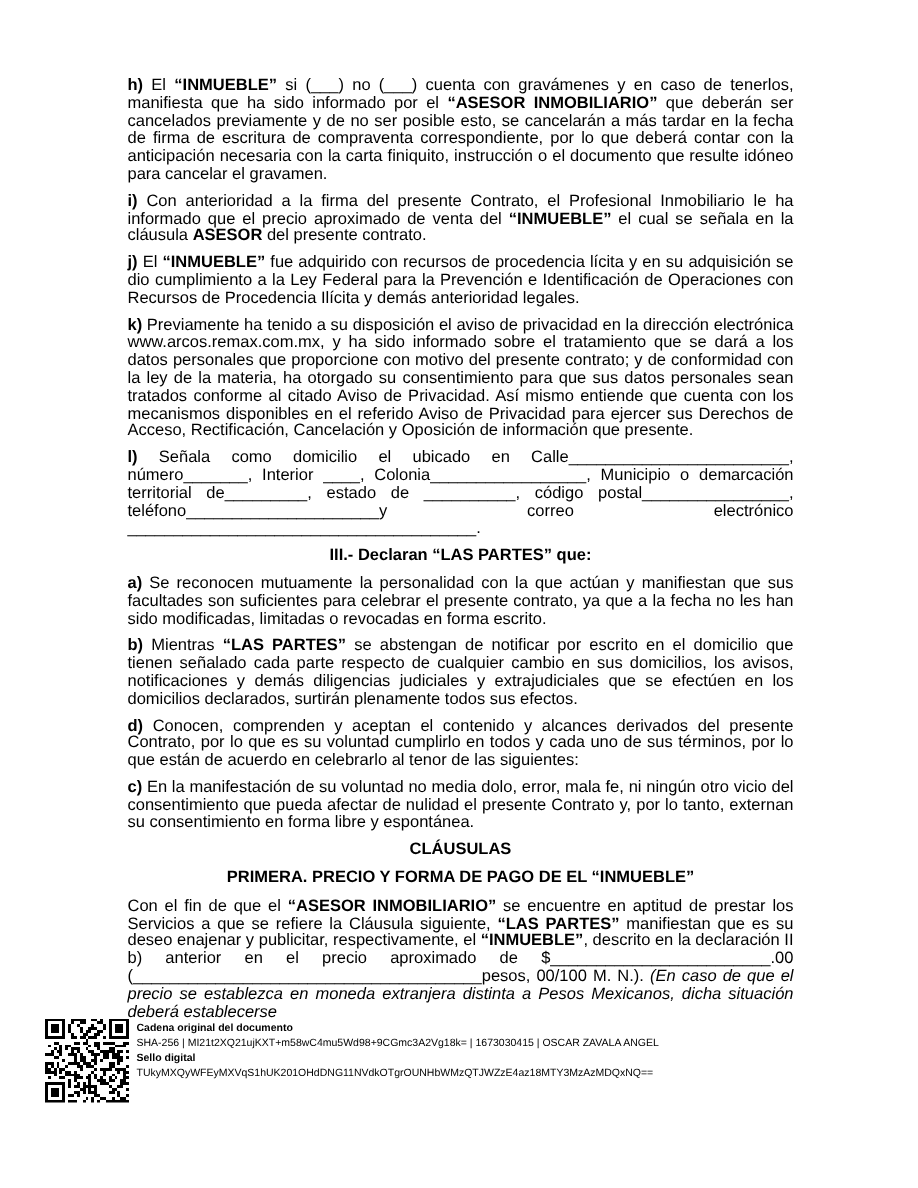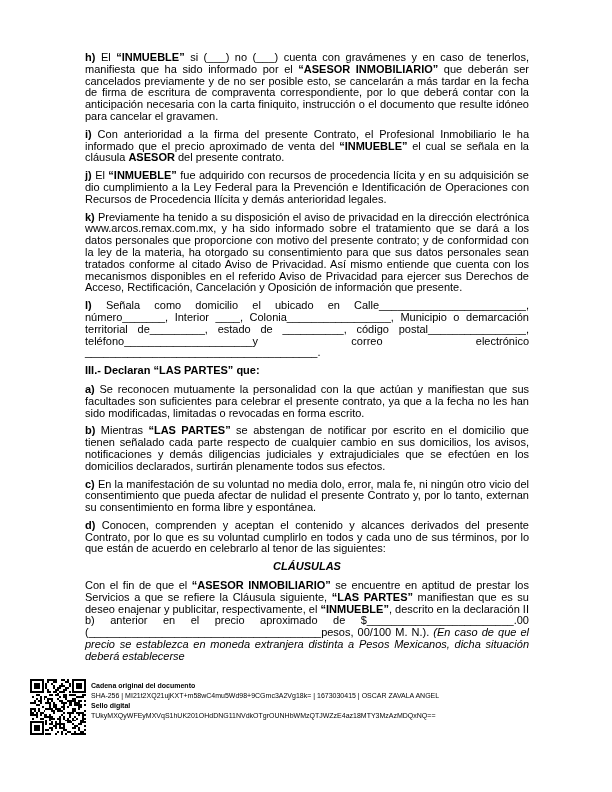--- a/index.html
+++ b/index.html
@@ -26,24 +26,23 @@
   }
   .para {
     text-align: justify;
     margin: 0 0 6px 0;
     word-break: normal;
   }
   .para.center {
     text-align: center;
     margin-top: 2px;
     margin-bottom: 7px;
-    font-style: italic;
   }
   .para.heading {
-    text-align: left;
+    text-align: center;
     margin-bottom: 7px;
   }
   .b { font-weight: bold; }
   .i { font-style: italic; }
   .footer {
     position: absolute;
     left: 30px;
     top: 679px;
     display: flex;
     align-items: flex-start;
@@ -69,23 +68,24 @@
 
   <div class="content" id="doc-body">
       <div class="para"><span class="b">h)</span><span> El </span><span class="b">“INMUEBLE”</span><span> si (___) no (___) cuenta con gravámenes y en caso de tenerlos, manifiesta que ha sido informado por el </span><span class="b">“ASESOR INMOBILIARIO”</span><span> que deberán ser cancelados previamente y de no ser posible esto, se cancelarán a más tardar en la fecha de firma de escritura de compraventa correspondiente, por lo que deberá contar con la anticipación necesaria con la carta finiquito, instrucción o el documento que resulte idóneo para cancelar el gravamen.</span></div>
       <div class="para"><span class="b">i)</span><span> Con anterioridad a la firma del presente Contrato, el Profesional Inmobiliario le ha informado que el precio aproximado de venta del </span><span class="b">“INMUEBLE”</span><span> el cual se señala en la cláusula </span><span class="b">ASESOR</span><span> del presente contrato.</span></div>
       <div class="para"><span class="b">j)</span><span> El </span><span class="b">“INMUEBLE”</span><span> fue adquirido con recursos de procedencia lícita y en su adquisición se dio cumplimiento a la Ley Federal para la Prevención e Identificación de Operaciones con Recursos de Procedencia Ilícita y demás anterioridad legales.</span></div>
       <div class="para"><span class="b">k)</span><span> Previamente ha tenido a su disposición el aviso de privacidad en la dirección electrónica www.arcos.remax.com.mx, y ha sido informado sobre el tratamiento que se dará a los datos personales que proporcione con motivo del presente contrato; y de conformidad con la ley de la materia, ha otorgado su consentimiento para que sus datos personales sean tratados conforme al citado Aviso de Privacidad. Así mismo entiende que cuenta con los mecanismos disponibles en el referido Aviso de Privacidad para ejercer sus Derechos de Acceso, Rectificación, Cancelación y Oposición de información que presente.</span></div>
       <div class="para"><span class="b">l)</span><span> Señala como domicilio el ubicado en Calle________________________, número_______, Interior ____, Colonia_________________, Municipio o demarcación territorial de_________, estado de __________, código postal________________, teléfono_____________________y correo electrónico ______________________________________.</span></div>
       <div class="para heading"><span class="b">III.- Declaran “LAS PARTES” que:</span></div>
       <div class="para"><span class="b">a)</span><span> Se reconocen mutuamente la personalidad con la que actúan y manifiestan que sus facultades son suficientes para celebrar el presente contrato, ya que a la fecha no les han sido modificadas, limitadas o revocadas en forma escrito.</span></div>
       <div class="para"><span class="b">b)</span><span> Mientras </span><span class="b">“LAS PARTES”</span><span> se abstengan de notificar por escrito en el domicilio que tienen señalado cada parte respecto de cualquier cambio en sus domicilios, los avisos, notificaciones y demás diligencias judiciales y extrajudiciales que se efectúen en los domicilios declarados, surtirán plenamente todos sus efectos.</span></div>
+      <div class="para"><span class="b">d)</span><span> Conocen, comprenden y aceptan el contenido y alcances derivados del presente Contrato, por lo que es su voluntad cumplirlo en todos y cada uno de sus términos, por lo que están de acuerdo en celebrarlo al tenor de las siguientes:</span></div>
       <div class="para"><span class="b">c)</span><span> En la manifestación de su voluntad no media dolo, error, mala fe, ni ningún otro vicio del consentimiento que pueda afectar de nulidad el presente Contrato y, por lo tanto, externan su consentimiento en forma libre y espontánea.</span></div>
-      <div class="para"><span class="b">d)</span><span> Conocen, comprenden y aceptan el contenido y alcances derivados del presente Contrato, por lo que es su voluntad cumplirlo en todos y cada uno de sus términos, por lo que están de acuerdo en celebrarlo al tenor de las siguientes:</span></div>
       <div class="para center"><span class="b">CLÁUSULAS</span></div>
+      <div class="para heading"><span class="b">PRIMERA. PRECIO Y FORMA DE PAGO DE EL “INMUEBLE”</span></div>
       <div class="para"><span>Con el fin de que el </span><span class="b">“ASESOR INMOBILIARIO”</span><span> se encuentre en aptitud de prestar los Servicios a que se refiere la Cláusula siguiente, </span><span class="b">“LAS PARTES”</span><span> manifiestan que es su deseo enajenar y publicitar, respectivamente, el </span><span class="b">“INMUEBLE”</span><span>, descrito en la declaración II b) anterior en el precio aproximado de $________________________.00 (______________________________________pesos, 00/100 M. N.). </span><span class="i">(En caso de que el precio se establezca en moneda extranjera distinta a Pesos Mexicanos, dicha situación deberá establecerse</span></div>
     </div>
 
   <div class="footer">
     <svg class="qr" id="qr" shape-rendering="crispEdges" viewBox="0 0 29 29">
         <rect x="0" y="0" width="1" height="1"></rect>
         <rect x="1" y="0" width="1" height="1"></rect>
         <rect x="2" y="0" width="1" height="1"></rect>
         <rect x="3" y="0" width="1" height="1"></rect>
         <rect x="4" y="0" width="1" height="1"></rect>

